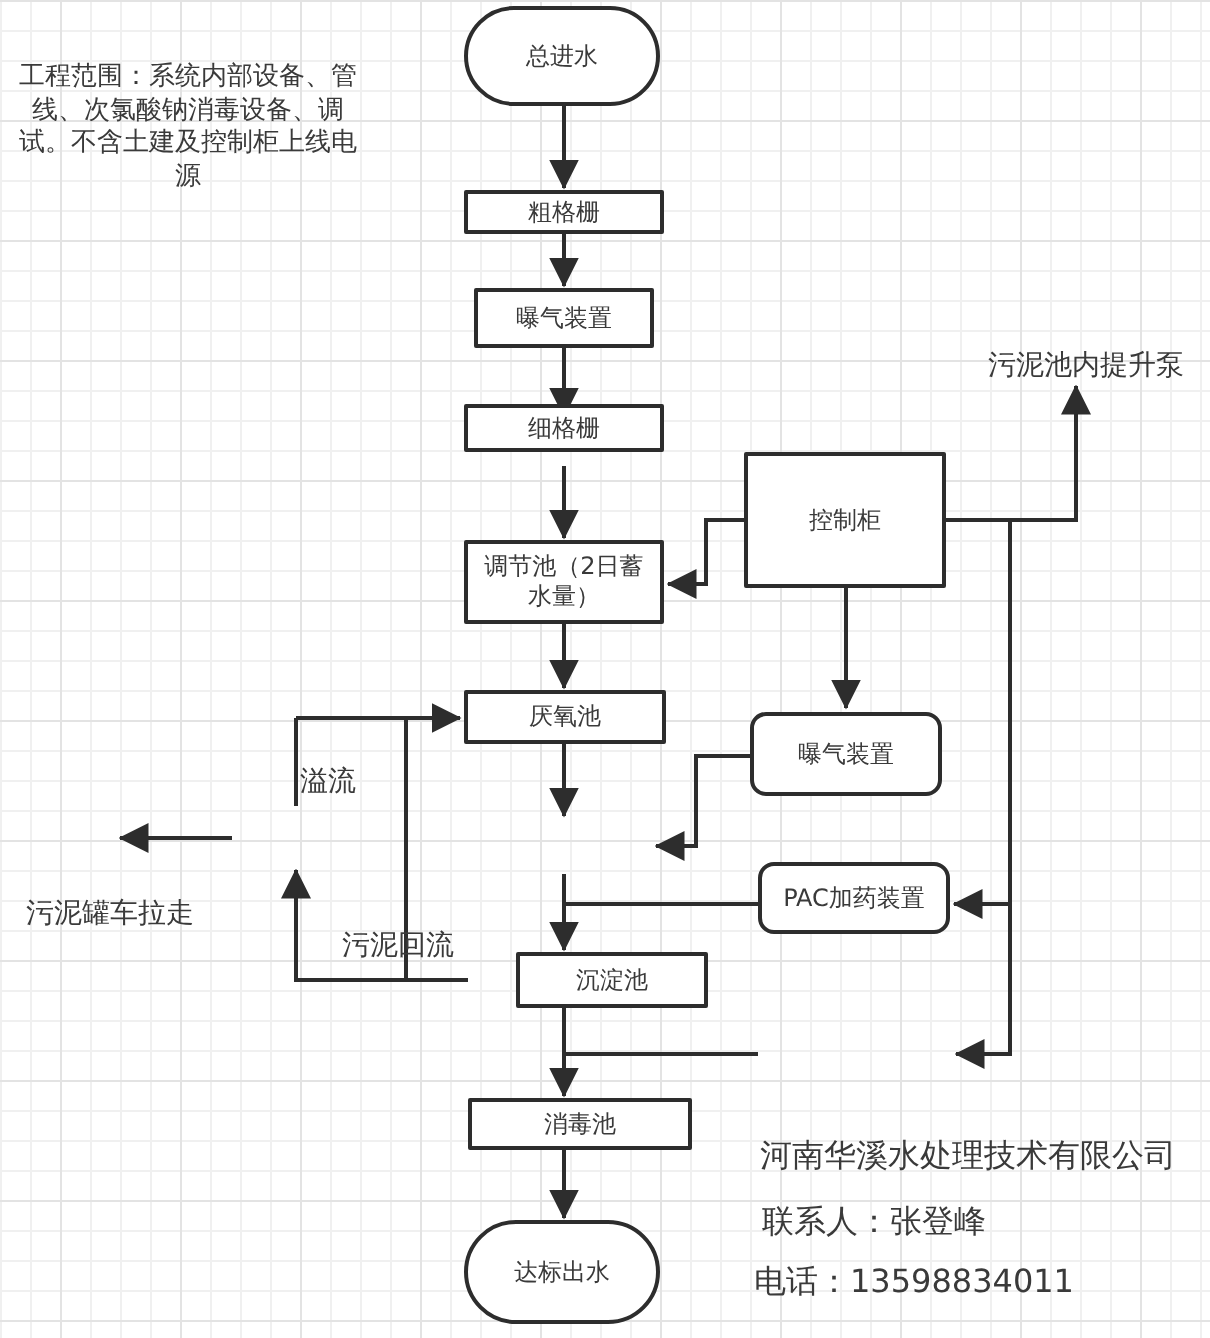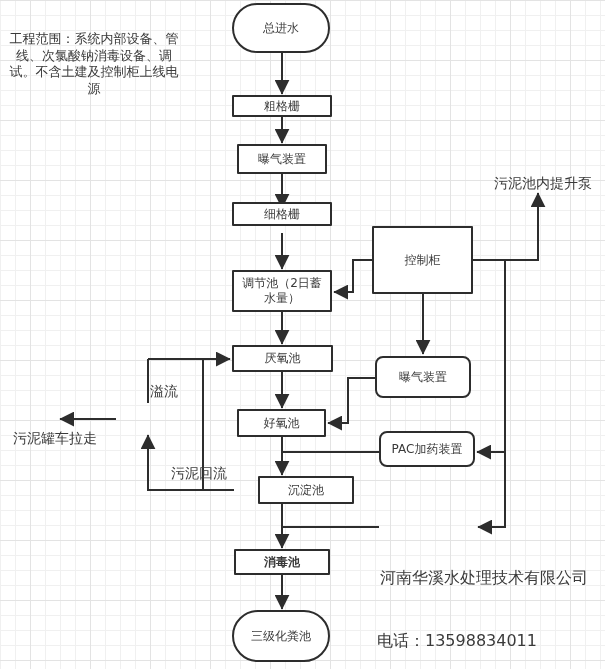--- a/index.html
+++ b/index.html
@@ -99,27 +99,27 @@
   <div class="note">工程范围：系统内部设备、管线、次氯酸钠消毒设备、调试。不含土建及控制柜上线电源</div>
 
   <div class="node stadium" style="left:232px;top:3px;width:98px;height:50px;">总进水</div>
   <div class="node" style="left:232px;top:95px;width:100px;height:22px;">粗格栅</div>
   <div class="node" style="left:237px;top:144px;width:90px;height:30px;">曝气装置</div>
   <div class="node" style="left:232px;top:202px;width:100px;height:24px;">细格栅</div>
   <div class="node pad4" style="left:232px;top:270px;width:100px;height:42px;">调节池（2日蓄水量）</div>
   <div class="node" style="left:372px;top:226px;width:101px;height:68px;">控制柜</div>
   <div class="node" style="left:232px;top:345px;width:101px;height:27px;">厌氧池</div>
   <div class="node device" style="left:375px;top:356px;width:96px;height:42px;">曝气装置</div>
-  <div class="node" style="left:237px;top:409px;width:89px;height:28px;">好氧池</div>
   <div class="node device" style="left:379px;top:431px;width:96px;height:36px;">PAC加药装置</div>
   <div class="node" style="left:234px;top:476px;width:96px;height:28px;margin-left:24px;">沉淀池</div>
-  <div class="node" style="left:234px;top:549px;width:96px;height:26px;font-weight:bold;">消毒池</div>
-  <div class="node stadium" style="left:232px;top:610px;width:98px;height:52px;">三级化粪池</div>
+  <div class="node" style="left:234px;top:549px;width:112px;height:26px;">消毒池</div>
+  <div class="node stadium" style="left:232px;top:610px;width:98px;height:52px;">达标出水</div>
 
   <div class="freelabel" style="left:494px;top:176px;">污泥池内提升泵</div>
   <div class="freelabel" style="left:150px;top:384px;">溢流</div>
   <div class="freelabel" style="left:171px;top:466px;">污泥回流</div>
-  <div class="freelabel" style="left:13px;top:431px;">污泥罐车拉走</div>
+  <div class="freelabel" style="left:13px;top:450px;">污泥罐车拉走</div>
 
   <div class="footer-line" style="left:380px;top:568px;">河南华溪水处理技术有限公司</div>
+  <div class="footer-line" style="left:381px;top:601px;">联系人：张登峰</div>
   <div class="footer-line" style="left:377px;top:631px;">电话：13598834011</div>
 
 </div>
 
 </body></html>

